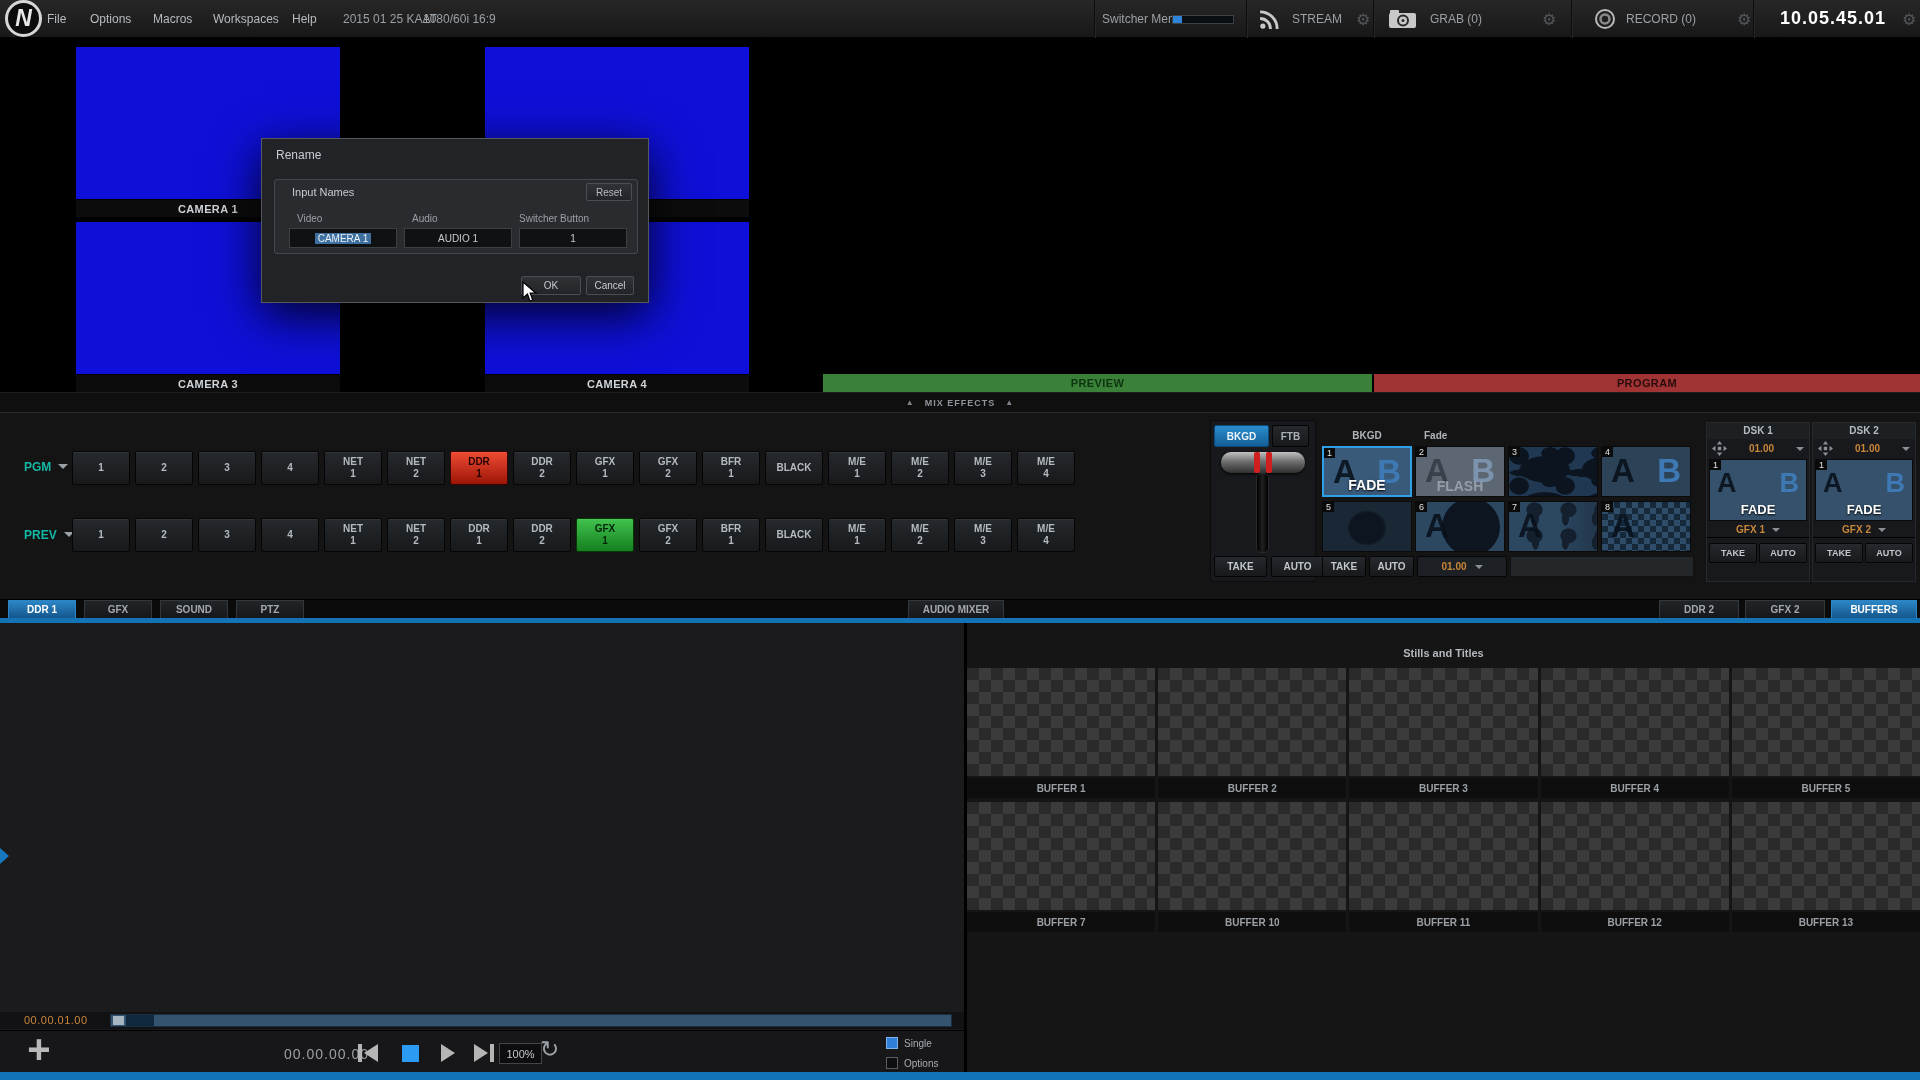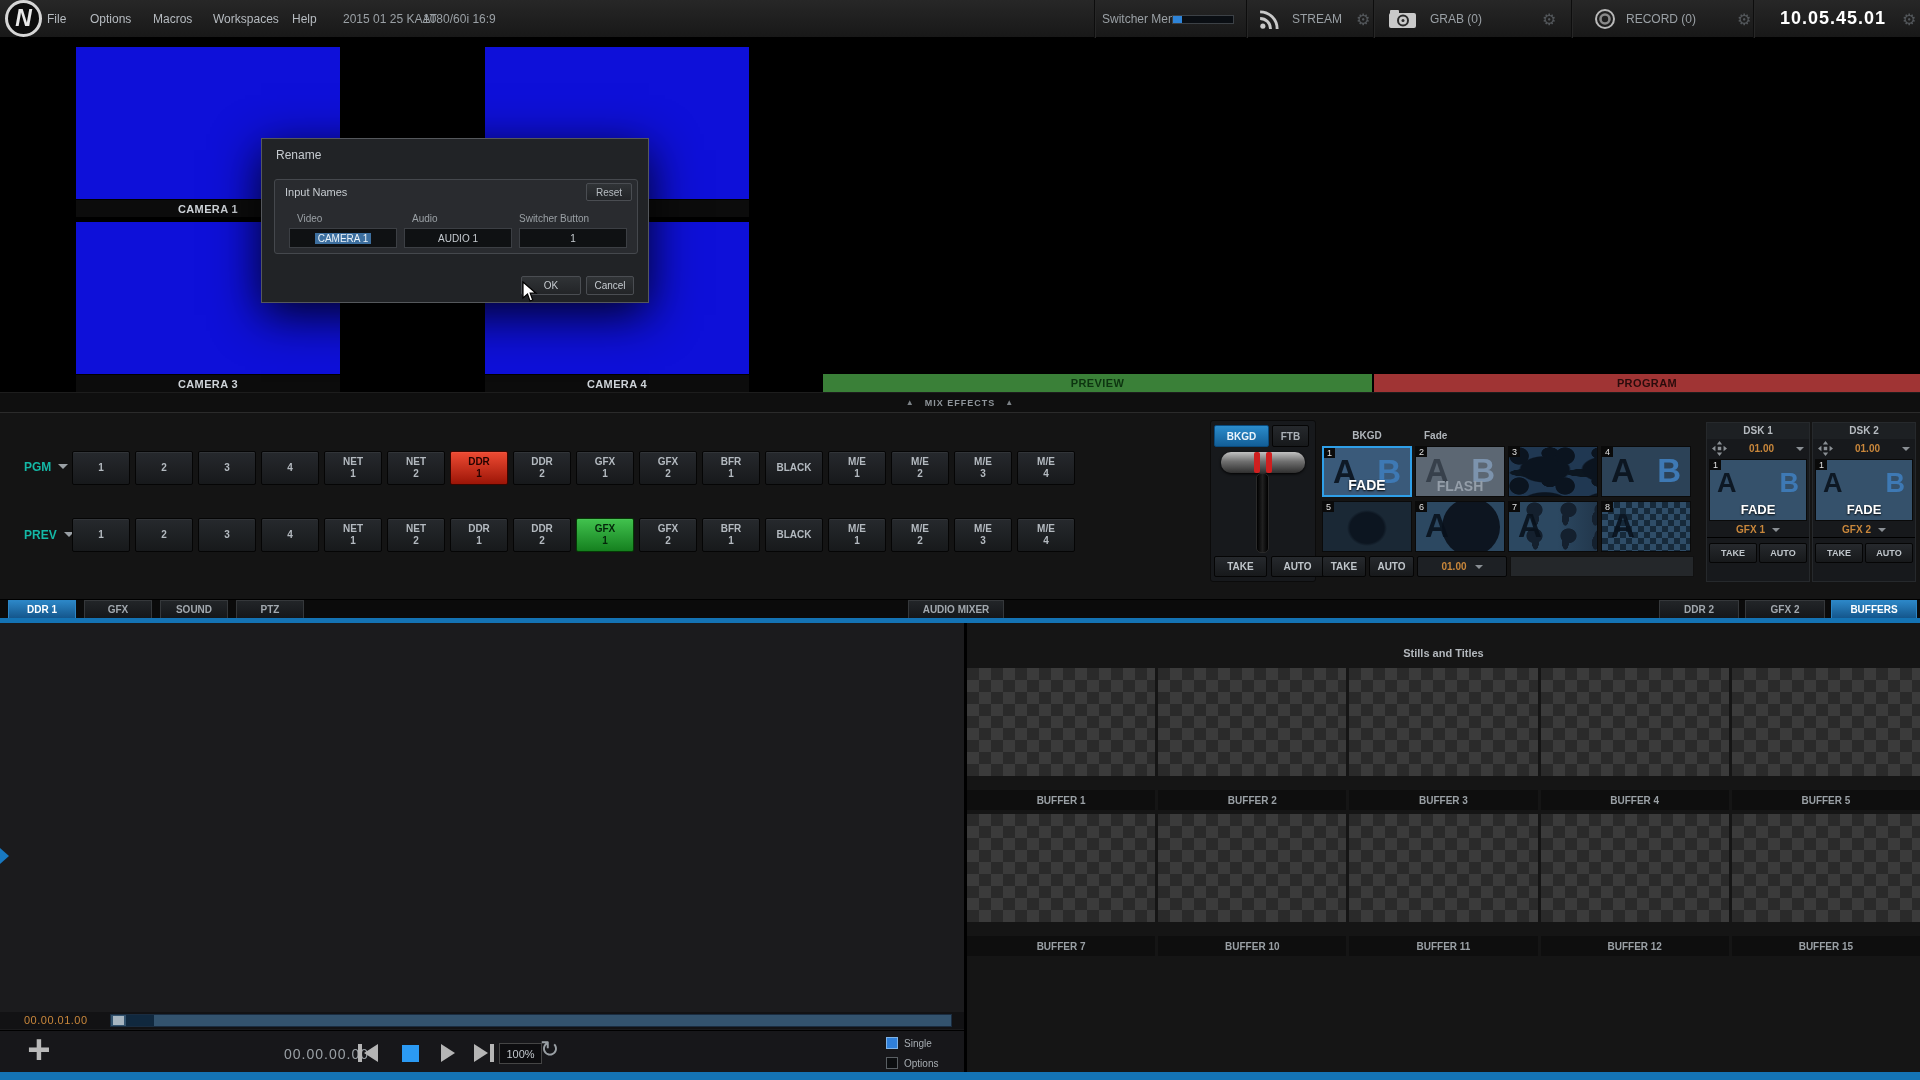--- a/index.html
+++ b/index.html
@@ -96,27 +96,27 @@
 .speedbox{position:absolute;left:499px;top:1043px;width:43px;height:21px;background:#0d0d0f;border:1px solid #454545;color:#c3c8cd;font-size:11px;display:flex;align-items:center;justify-content:center}
 .loop{position:absolute;left:540px;top:1036px;font-size:23px;color:#9aa0a5}
 .cb{position:absolute;width:12px;height:12px;background:#0c0e10;border:1px solid #5a5f63}
 .cb.checked{background:#2f7fd9;border-color:#7fb3e6}
 .cblabel{position:absolute;font-size:10px;color:#a7adb2}
 
 .bufpanel{position:absolute;left:967px;top:623px;width:953px;height:449px;background:#151515}
 .bufheader{position:absolute;left:967px;top:642px;width:953px;height:22px;display:flex;align-items:center;justify-content:center;font-size:11px;font-weight:bold;color:#b3b8bd}
 .bufgrid{position:absolute;left:967px;top:668px;width:953px;display:grid;grid-template-columns:repeat(5,1fr);column-gap:3px;row-gap:4px}
 .buf .bthumb{height:108px;background-color:#2a2a2a;background-image:linear-gradient(45deg,#3b3b3b 25%,transparent 25%,transparent 75%,#3b3b3b 75%),linear-gradient(45deg,#3b3b3b 25%,transparent 25%,transparent 75%,#3b3b3b 75%);background-size:24px 24px;background-position:0 0,12px 12px}
-.buf .blabel{height:20px;margin-top:14px;background:#0e0e0e;color:#9aa0a5;font-size:10px;font-weight:bold;display:flex;align-items:center;justify-content:center}
+.buf .blabel{height:20px;margin-top:2px;background:#0e0e0e;color:#9aa0a5;font-size:10px;font-weight:bold;display:flex;align-items:center;justify-content:center}
 .bottombar{position:absolute;left:0;top:1072px;width:1920px;height:8px;background:#1473b4}
 
 .dialog{position:absolute;left:261px;top:138px;width:388px;height:165px;background:#212326;border:1px solid #55585c;box-shadow:0 12px 45px rgba(0,0,0,.85);z-index:50}
 .dialog .title{position:absolute;left:14px;top:9px;font-size:12px;color:#c6cbd0}
 .dpanel{position:absolute;left:12px;top:40px;width:364px;height:75px;background:#292b2f;border:1px solid #45484d;border-radius:3px}
-.pname{position:absolute;left:10px;top:6px;font-size:11px;color:#c6cbd0}
+.pname{position:absolute;left:17px;top:6px;font-size:11px;color:#c6cbd0}
 .resetbtn{position:absolute;right:5px;top:3px;width:46px;height:18px;background:linear-gradient(#303336,#222427);border:1px solid #4a4d52;border-radius:2px;font-size:10px;color:#b6bbc0;display:flex;align-items:center;justify-content:center}
 .fld-lbl{position:absolute;top:33px;font-size:10px;color:#9aa0a5}
 .fld{position:absolute;top:48px;width:108px;height:20px;background:#0f1113;border:1px solid #3c3f44;font-size:10px;color:#c6cbd0;display:flex;align-items:center;justify-content:center}
 .selq{background:#3d6f9f;color:#eaf2f8;padding:0 3px}
 .dlg-btn{position:absolute;top:137px;height:19px;background:linear-gradient(#303336,#222427);border:1px solid #4a4d52;border-radius:2px;font-size:10px;color:#c6cbd0;display:flex;align-items:center;justify-content:center}
 .cursor{position:absolute;left:522px;top:281px;z-index:60}
 </style>
 </head>
 <body>
 
@@ -442,21 +442,21 @@
       <div class="buf">
         <div class="bthumb"></div>
         <div class="blabel">BUFFER 11</div>
       </div>
       <div class="buf">
         <div class="bthumb"></div>
         <div class="blabel">BUFFER 12</div>
       </div>
       <div class="buf">
         <div class="bthumb"></div>
-        <div class="blabel">BUFFER 15</div>
+        <div class="blabel">BUFFER 13</div>
       </div>
     </div>
 
   <div class="bottombar"></div>
 
   <div class="dialog">
     <div class="title">Rename</div>
     <div class="dpanel">
       <span class="pname">Input Names</span>
       <div class="resetbtn">Reset</div>

